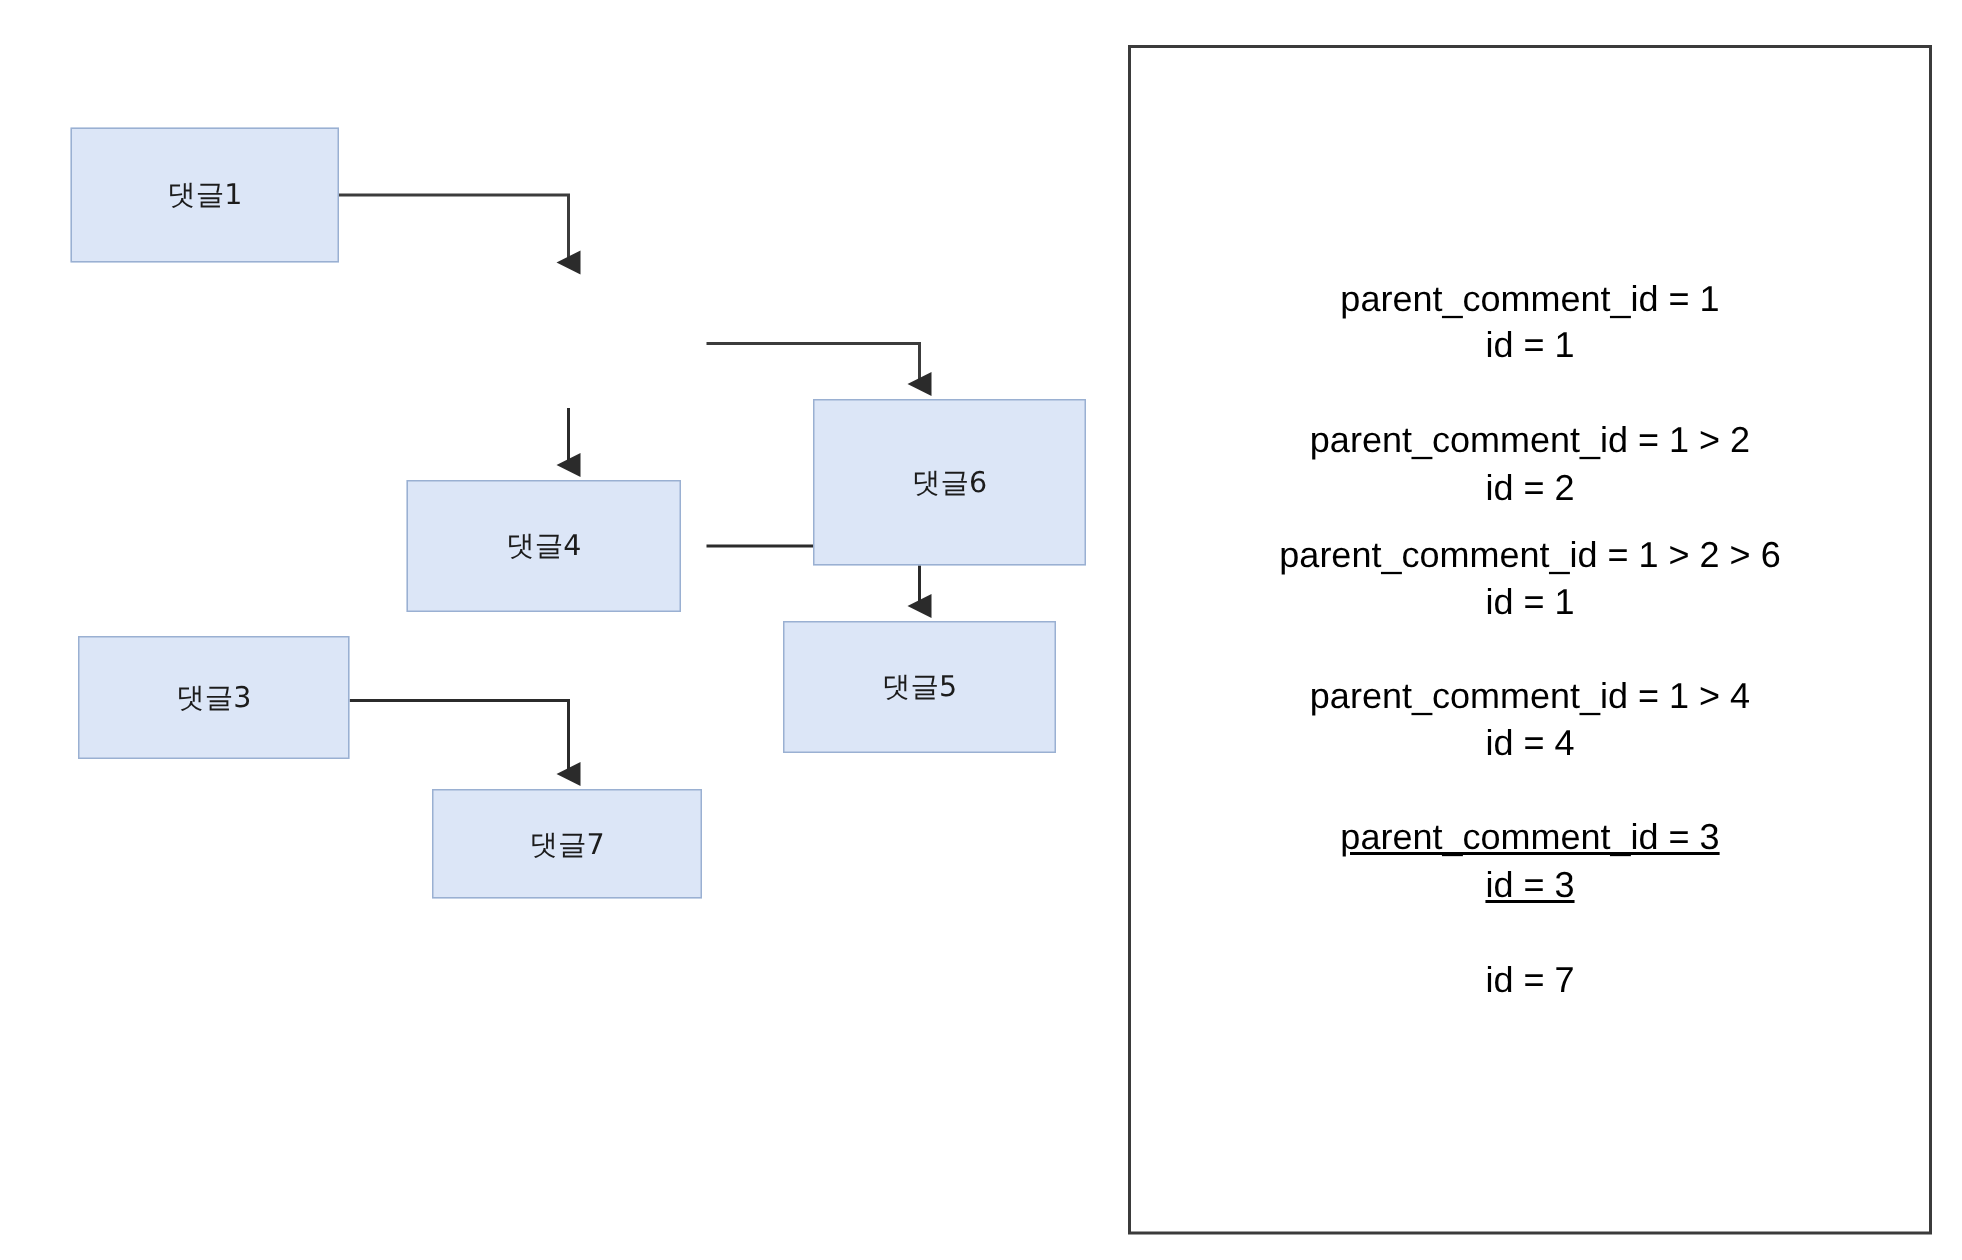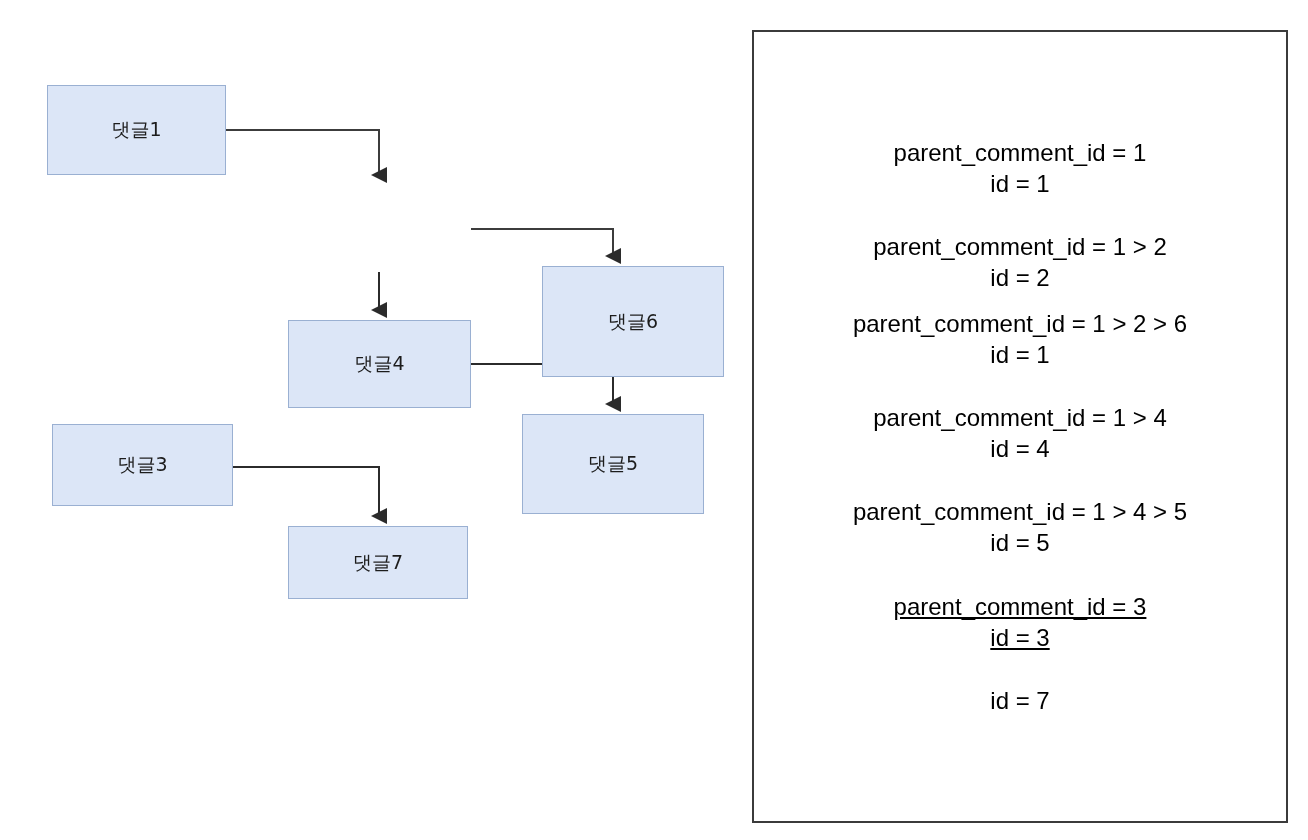--- a/index.html
+++ b/index.html
@@ -118,25 +118,25 @@
 
     <div class="node-box" style="left:47px; top:85px; width:179px; height:90px;">
       <span class="node-label">댓글1</span>
     </div>
 
 
     <div class="node-box" style="left:522px; top:266px; width:182px; height:111px;margin-left:20px;">
       <span class="node-label">댓글6</span>
     </div>
 
-    <div class="node-box" style="left:288px; top:320px; width:183px; height:88px;">
+    <div class="node-box" style="left:271px; top:320px; width:183px; height:88px;">
       <span class="node-label">댓글4</span>
     </div>
 
-    <div class="node-box" style="left:522px; top:414px; width:182px; height:100px;">
+    <div class="node-box" style="left:522px; top:414px; width:182px; height:88px;">
       <span class="node-label">댓글5</span>
     </div>
 
     <div class="node-box" style="left:52px; top:424px; width:181px; height:82px;">
       <span class="node-label">댓글3</span>
     </div>
 
     <div class="node-box" style="left:288px; top:526px; width:180px; height:73px;">
       <span class="node-label">댓글7</span>
     </div>
@@ -158,24 +158,20 @@
     <div class="legend-entry" style="margin-top:14px;">
       <span class="legend-path">parent_comment_id = 1 &gt; 2 &gt; 6</span>
       <span class="legend-id">id = 1</span>
     </div>
 
     <div class="legend-entry" style="margin-top:32px;">
       <span class="legend-path">parent_comment_id = 1 &gt; 4</span>
       <span class="legend-id">id = 4</span>
     </div>
 
-    <div class="legend-entry" style="margin-top:32px;">
-      <span class="legend-path">parent_comment_id = 1 &gt; 4 &gt; 5</span>
-      <span class="legend-id">id = 5</span>
-    </div>
 
     <div class="legend-entry" style="margin-top:32px;text-decoration:underline;">
       <span class="legend-path">parent_comment_id = 3</span>
       <span class="legend-id">id = 3</span>
     </div>
 
     <div class="legend-entry" style="margin-top:32px;">
       <span class="legend-id">id = 7</span>
     </div>
 

